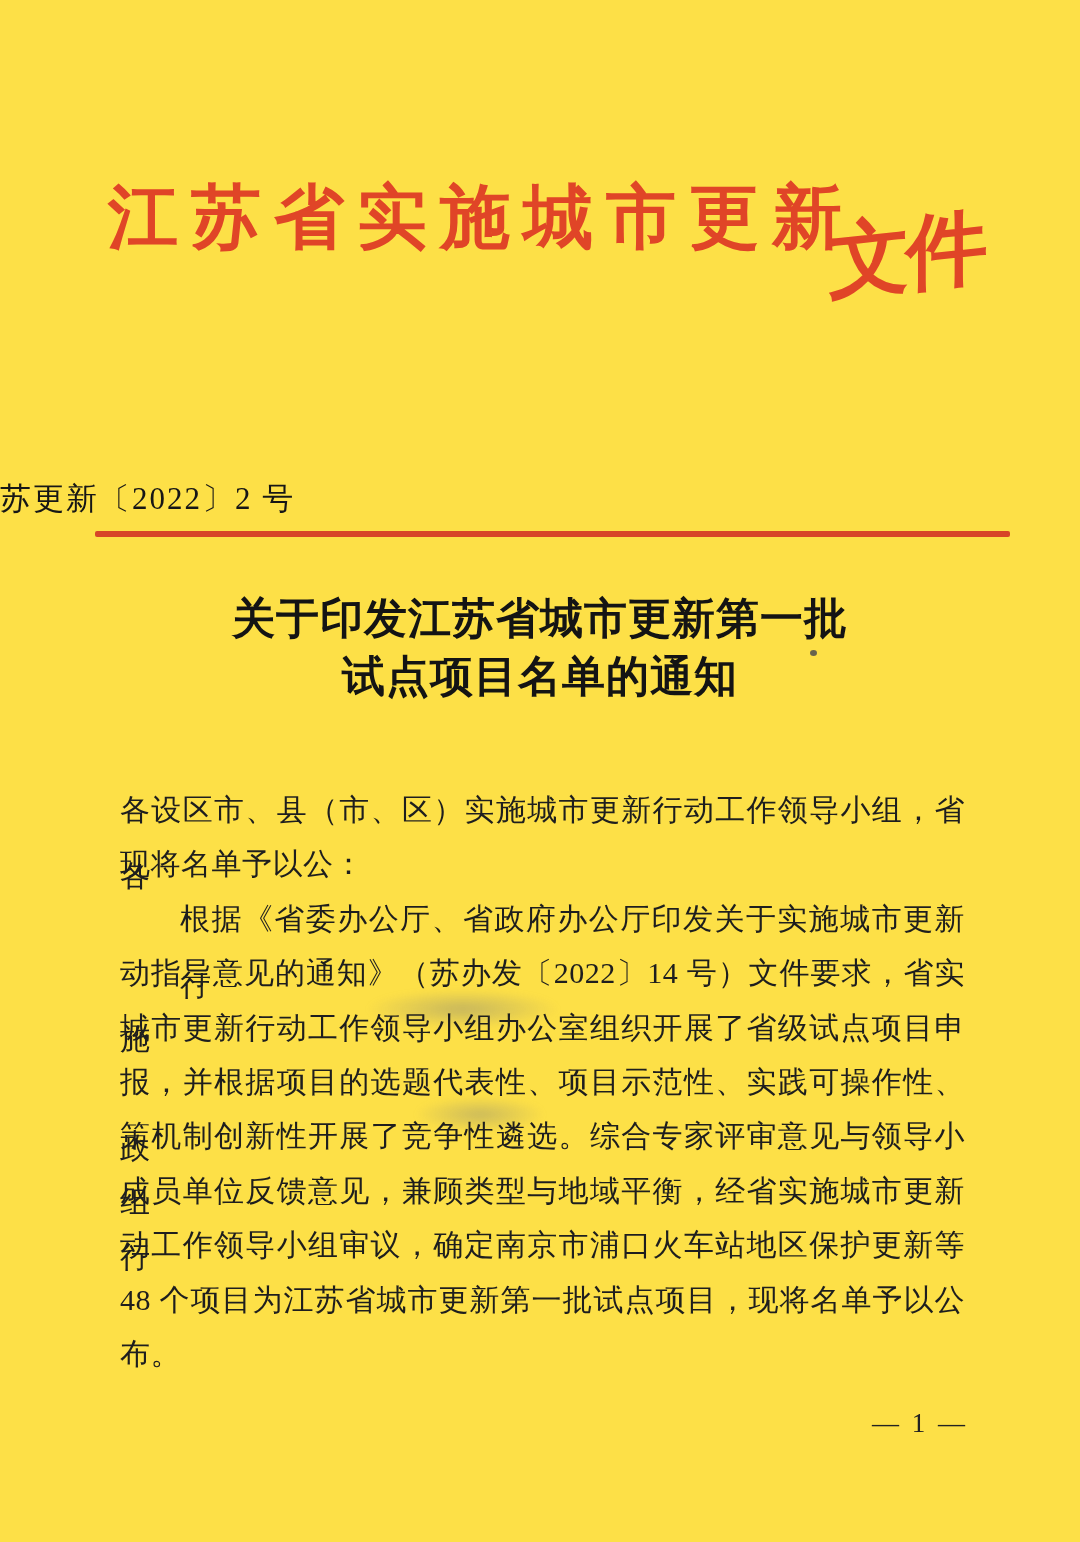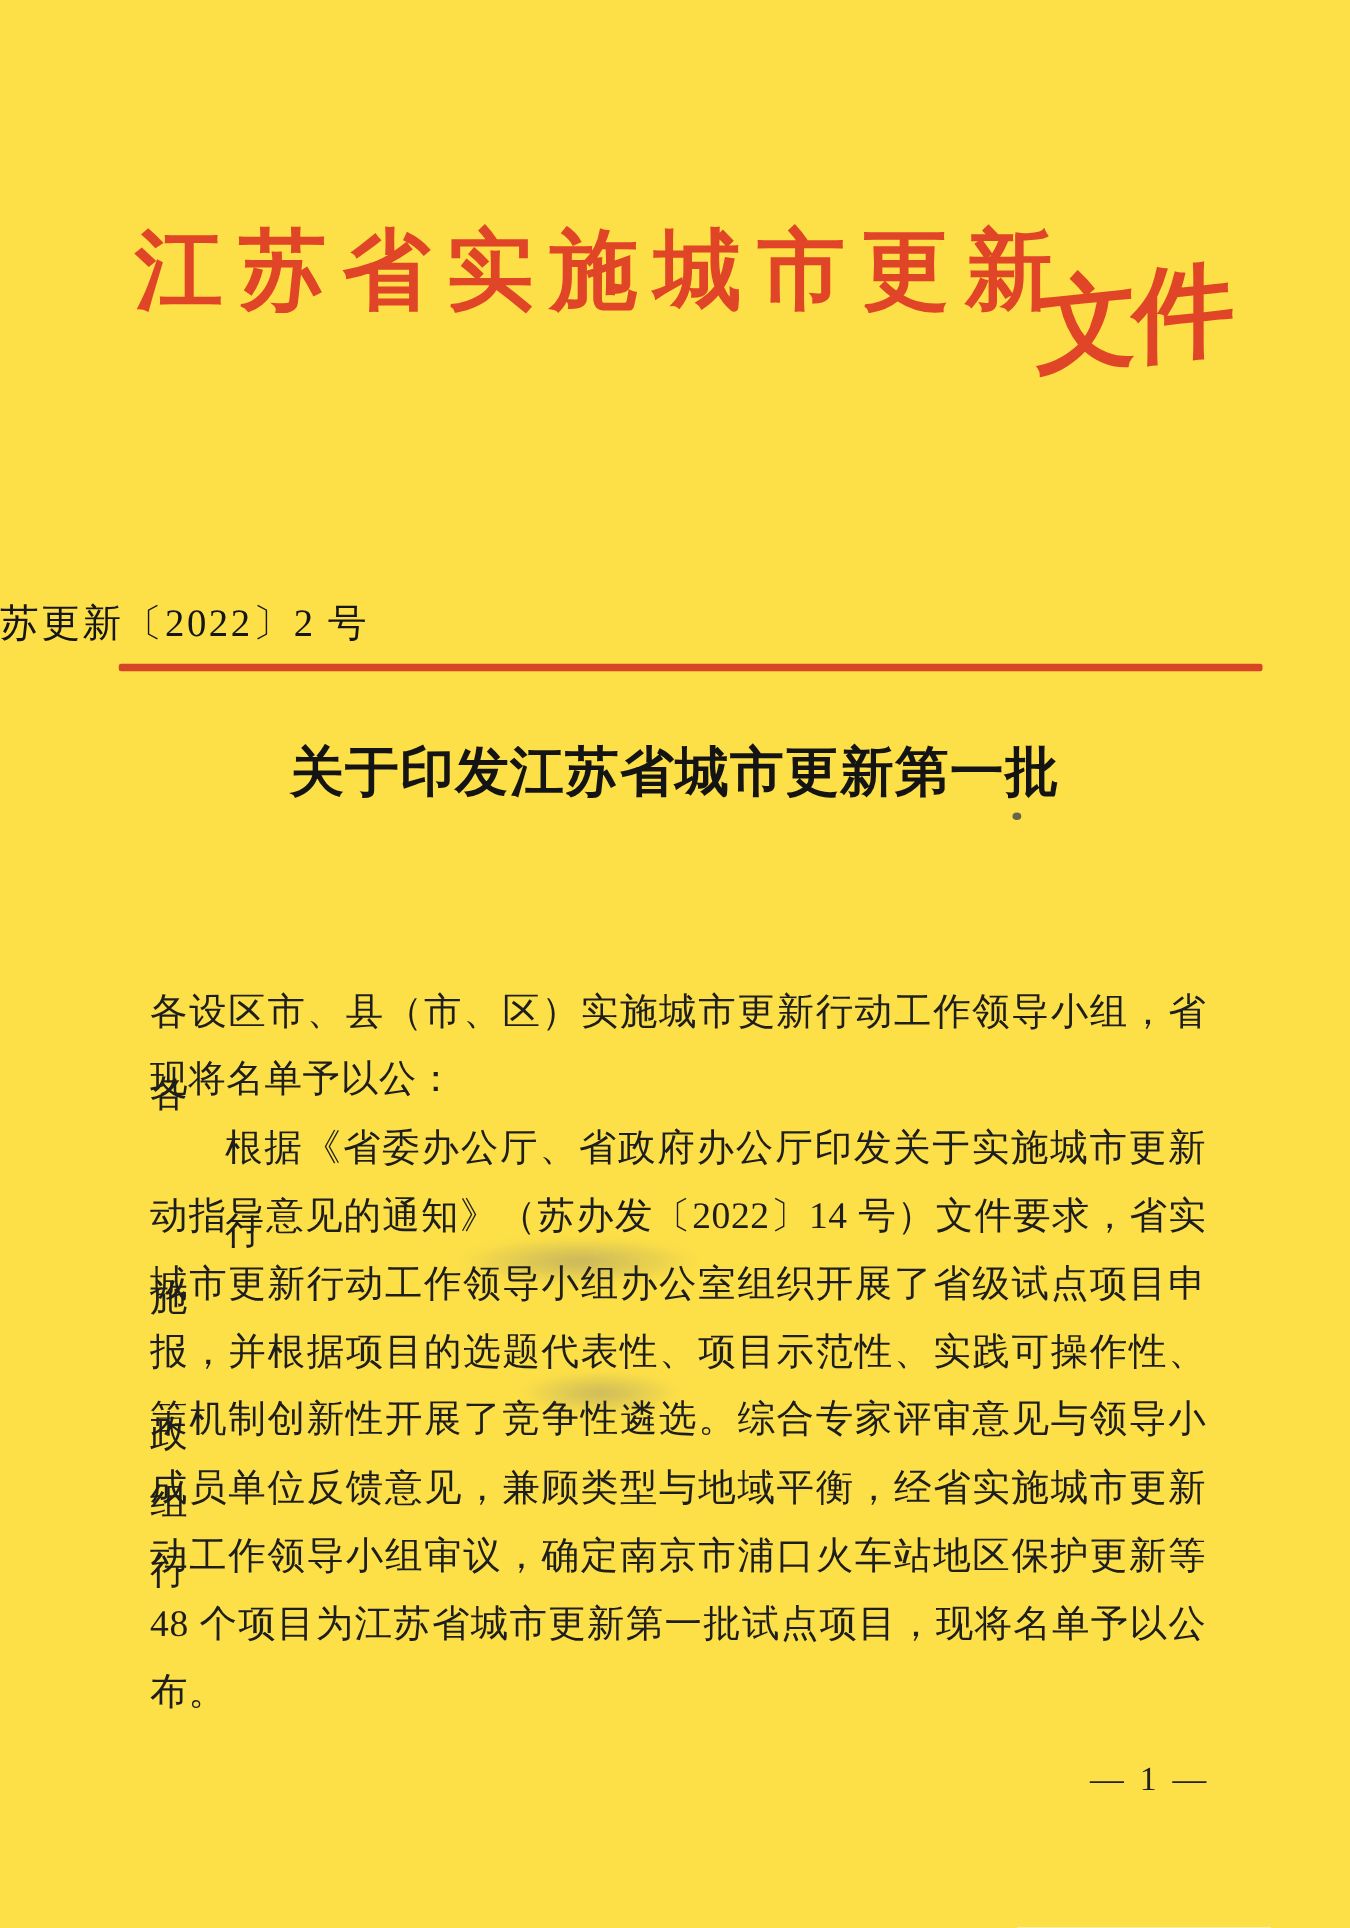--- a/index.html
+++ b/index.html
@@ -163,20 +163,21 @@
     </div>
     <div class="doc-type">文件</div>
   </header>
 
   <div class="doc-number">苏更新〔2022〕2 号</div>
 
   <div class="red-rule"></div>
 
   <h1 class="title">
     <span class="title-line">关于印发江苏省城市更新第一批</span>
+    <span class="title-line">试点项目名单的通知</span>
   </h1>
 
   <div class="dot-artifact"></div>
   <div class="smudge smudge-1"></div>
   <div class="smudge smudge-2"></div>
 
   <main class="body-text">
     <p class="line jf">各设区市、县（市、区）实施城市更新行动工作领导小组，省各</p>
     <p class="line">现将名单予以公：</p>
     <p class="line jf indent">根据《省委办公厅、省政府办公厅印发关于实施城市更新行</p>

